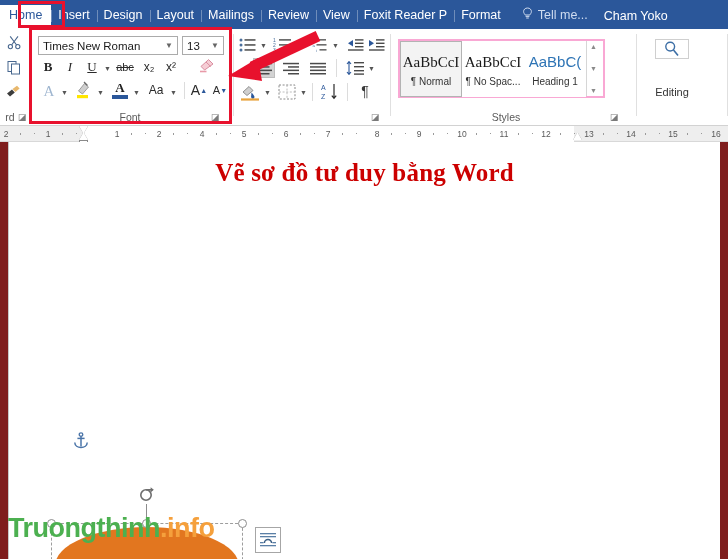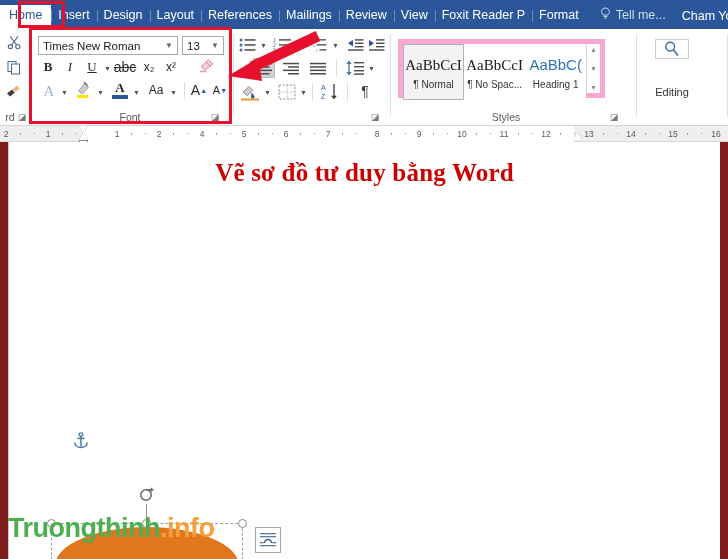--- a/index.html
+++ b/index.html
@@ -70,21 +70,21 @@
   .fontbox .caret { margin-left: auto; margin-right: 4px; color: #666; font-size: 8px; }
   .btn {
     position: absolute; display: flex; align-items: center; justify-content: center;
     color: #2a2a2a; font-size: 12px; border: 1px solid transparent;
   }
   .btn.sel { background: #d3d3d3; border-color: #bdbdbd; }
   .mini-caret { position: absolute; font-size: 7px; color: #555; }
 
   
   .styles-gallery {
-    position: absolute; border: 5px solid #f9a8d4; background: #fff;
+    position: absolute; border: 2px solid #f9a8d4; background: #fff;
     display: flex;
   }
   .style-card {
     width: 62px; height: 56px; border: 1px solid transparent;
     display: flex; flex-direction: column; align-items: center; justify-content: center;
     background: #fff;
   }
   .style-card.active { border-color: #b3b3b3; background: #f3f3f3; }
   .style-sample { font-family: "Liberation Serif", serif; font-size: 15px; color: #1a1a1a; line-height: 20px; }
   .style-sample.h1 { color: #2e74b5; font-family: "Liberation Sans", sans-serif; font-size: 15px; }
@@ -212,21 +212,20 @@
 </head>
 <body>
 
 <div id="app">
 
   <div class="tabbar">
     <div class="tab active">Home</div>
     <div class="tab">Insert</div>
     <div class="tab">Design</div>
     <div class="tab">Layout</div>
-    <div class="tab">References</div>
     <div class="tab">Mailings</div>
     <div class="tab">Review</div>
     <div class="tab">View</div>
     <div class="tab">Foxit Reader P</div>
     <div class="tab">Format</div>
 
     <div class="tellme">
       <span class="bulb">
         <svg width="11" height="13" viewBox="0 0 11 13">
           <path d="M5.5 1 C3 1 1.6 2.7 1.6 4.6 C1.6 6.1 2.7 7 3.2 8 L7.8 8 C8.3 7 9.4 6.1 9.4 4.6 C9.4 2.7 8 1 5.5 1 Z" fill="none" stroke="#cfdcf0" stroke-width="1"></path>
@@ -274,21 +273,21 @@
       </div>
       <div class="fontbox" style="left:152px; top:7px; width:42px;">
         <span>13</span>
         <span class="caret">▼</span>
       </div>
 
       <div class="btn" style="left:9px; top:29px; width:18px; height:18px; font-family:'Liberation Serif',serif; font-weight:bold; font-size:13px;">B</div>
       <div class="btn" style="left:31px; top:29px; width:18px; height:18px; font-family:'Liberation Serif',serif; font-style:italic; font-size:13px;">I</div>
       <div class="btn" style="left:53px; top:29px; width:18px; height:18px; font-family:'Liberation Serif',serif; text-decoration:underline; font-size:13px;">U</div>
       <div class="mini-caret" style="left:74px; top:36px;">▼</div>
-      <div class="btn" style="left:84px; top:29px; width:22px; height:18px; font-size:14px; text-decoration:line-through;">abc</div>
+      <div class="btn" style="left:84px; top:29px; width:22px; height:18px; font-size:11px; text-decoration:line-through;">abc</div>
       <div class="btn" style="left:110px; top:29px; width:18px; height:18px; font-size:12px;">x₂</div>
       <div class="btn" style="left:132px; top:29px; width:18px; height:18px; font-size:12px;">x²</div>
       <div class="btn" style="left:166px; top:28px; width:20px; height:20px;">
         <svg width="18" height="18" viewBox="0 0 18 18">
           <path d="M3 13.5 L9.5 13.5" stroke="#e89aa8" stroke-width="1.6"></path>
           <path d="M11.6 1.6 L16 6 L7.6 12 L4 8.4 Z" fill="#f6cdd5" stroke="#d98ea0" stroke-width="1"></path>
           <path d="M9 4 L13.8 8.6" stroke="#d98ea0" stroke-width="1"></path>
         </svg>
       </div>
 

